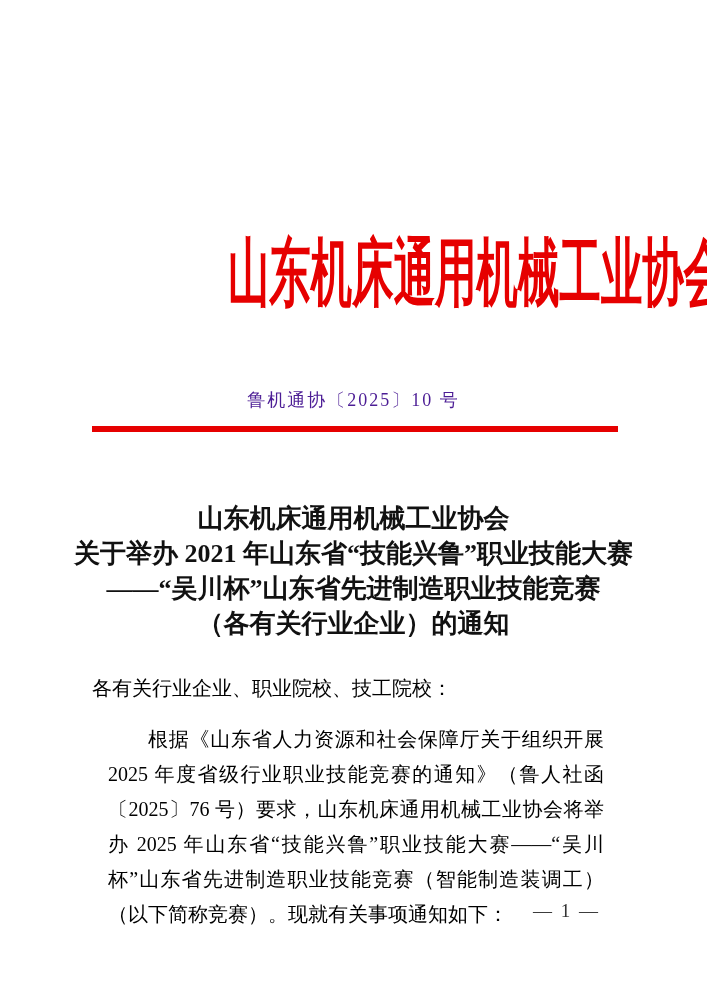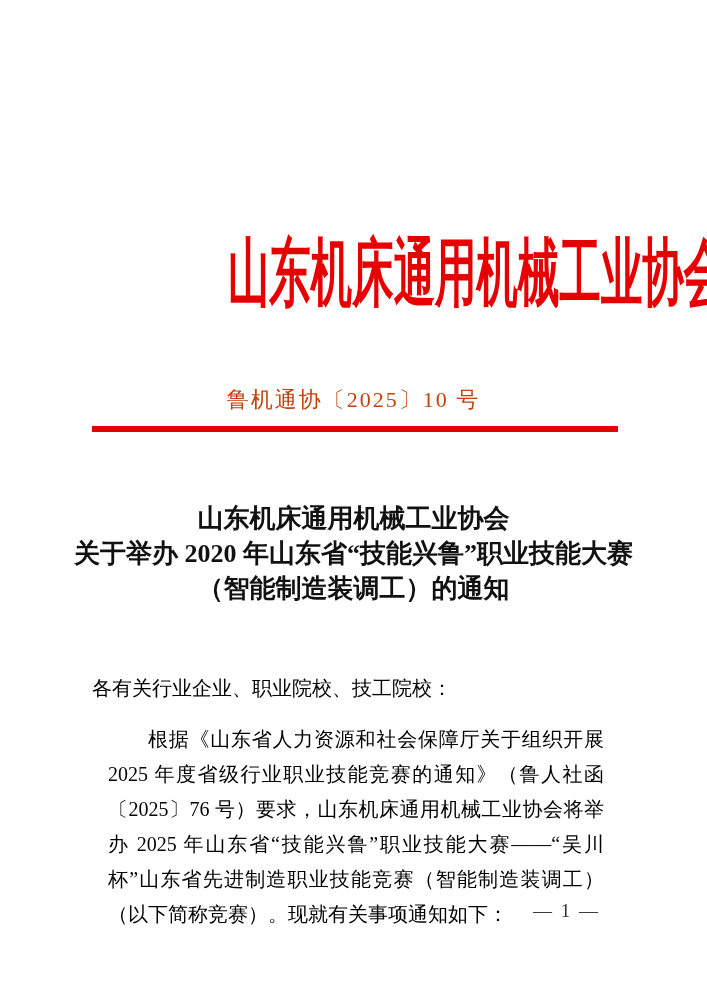--- a/index.html
+++ b/index.html
@@ -29,24 +29,24 @@
     font-weight: bold;
     color: var(--accent-red);
     transform: scaleX(0.56);
     transform-origin: 50% 50%;
   }
   
   .doc-number {
     position: absolute;
     top: 386px; left: 0; right: 0;
     text-align: center;
-    font-size: 22px;
+    font-size: 18px;
     line-height: 28px;
     letter-spacing: 2px;
-    color: #c2410c;
+    color: #4c1d95;
   }
   
   .red-line {
     position: absolute;
     top: 426px; left: 92px;
     width: 526px; height: 6px;
     background: var(--accent-red);
   }
   
   .notice-title {
@@ -94,22 +94,23 @@
   <div class="masthead">
     <span class="masthead-text">山东机床通用机械工业协会文件</span>
   </div>
 
   <div class="doc-number">鲁机通协〔2025〕10 号</div>
 
   <div class="red-line"></div>
 
   <div class="notice-title">
     <div>山东机床通用机械工业协会</div>
-    <div>关于举办 2020 年山东省“技能兴鲁”职业技能大赛</div>
-    <div>（智能制造装调工）的通知</div>
+    <div>关于举办 2021 年山东省“技能兴鲁”职业技能大赛</div>
+    <div>——“吴川杯”山东省先进制造职业技能竞赛</div>
+    <div>（各有关行业企业）的通知</div>
   </div>
 
   <div class="body-block">
     <div class="salutation">各有关行业企业、职业院校、技工院校：</div>
     <p class="para">根据《山东省人力资源和社会保障厅关于组织开展 2025 年度省级行业职业技能竞赛的通知》（鲁人社函〔2025〕76 号）要求，山东机床通用机械工业协会将举办 2025 年山东省“技能兴鲁”职业技能大赛——“吴川杯”山东省先进制造职业技能竞赛（智能制造装调工）（以下简称竞赛）。现就有关事项通知如下：</p>
   </div>
 
   <div class="page-number">— 1 —</div>
 
 </div>

